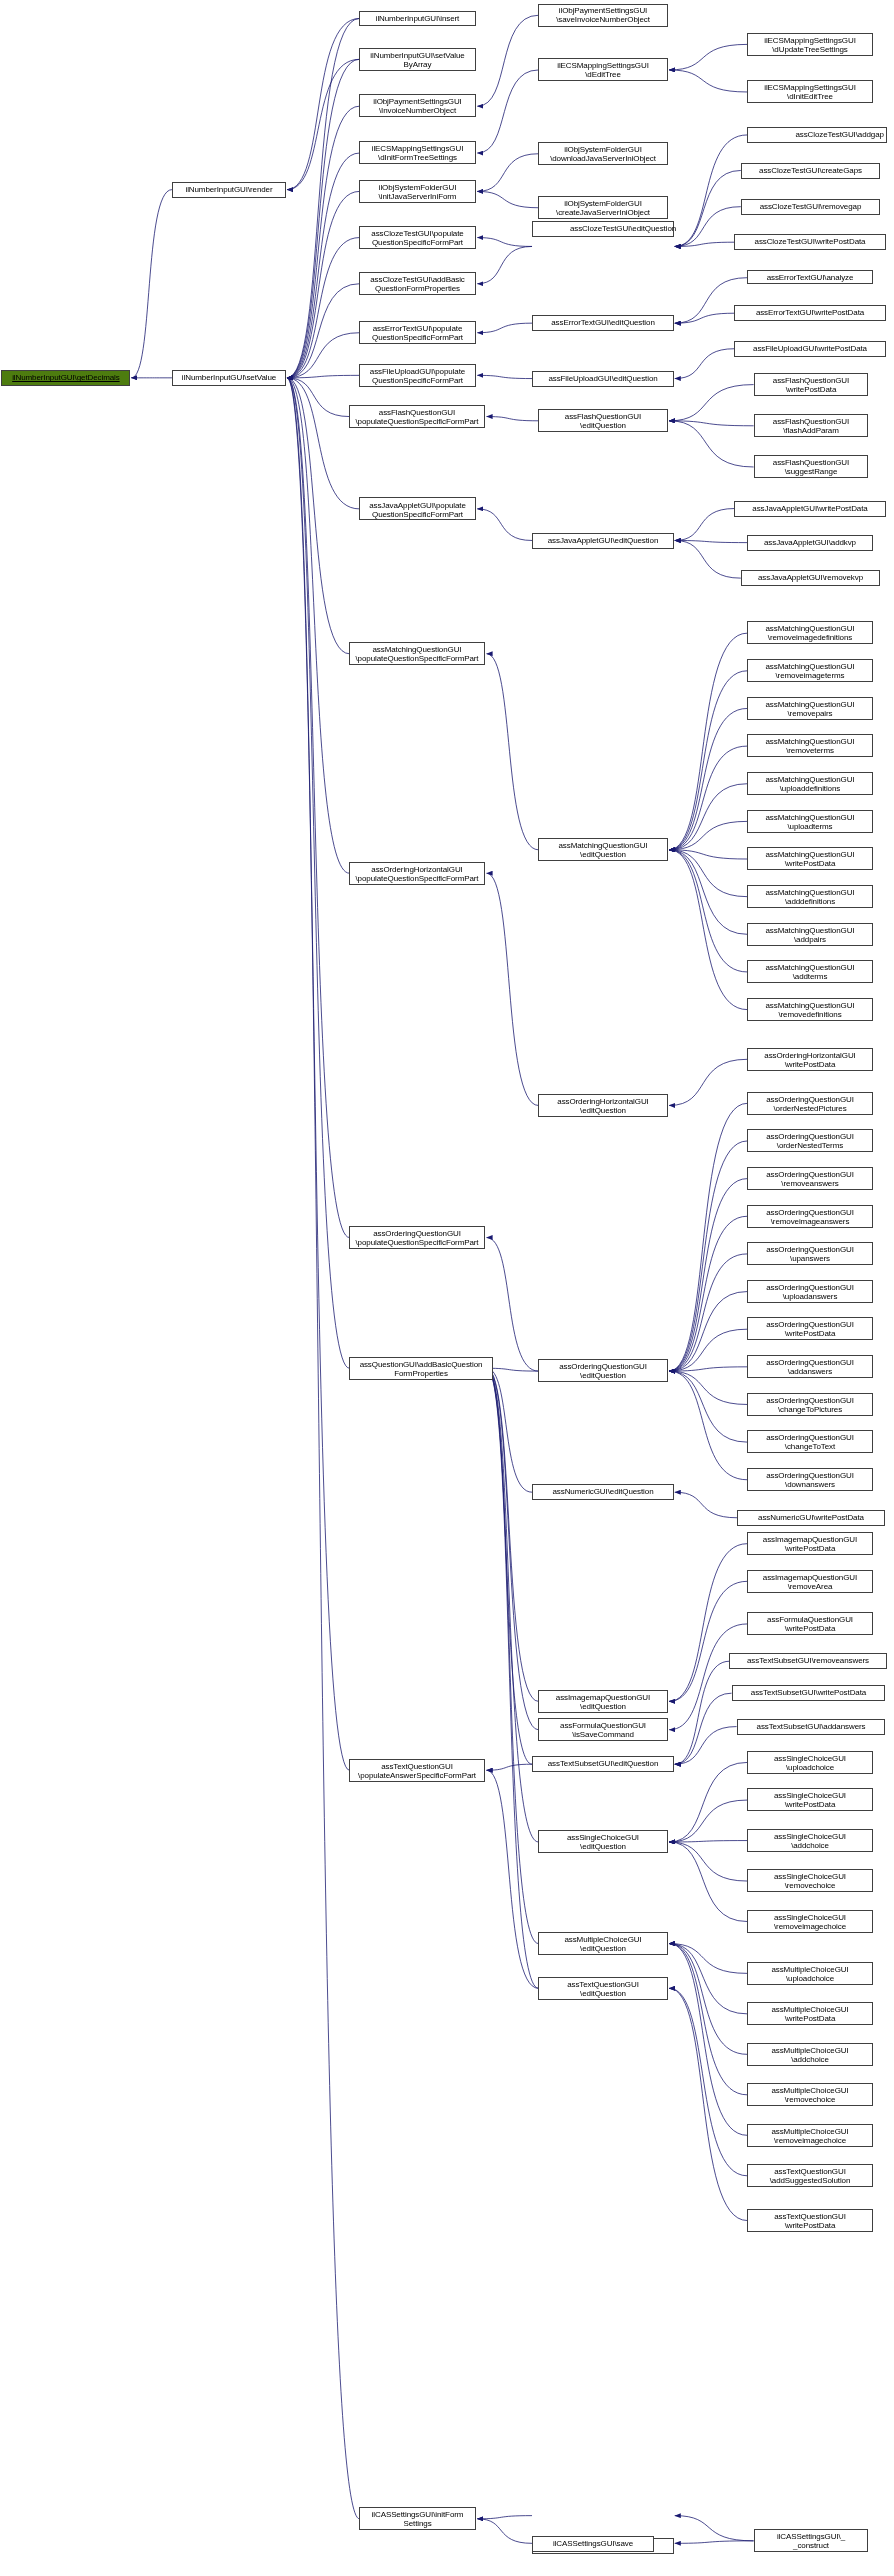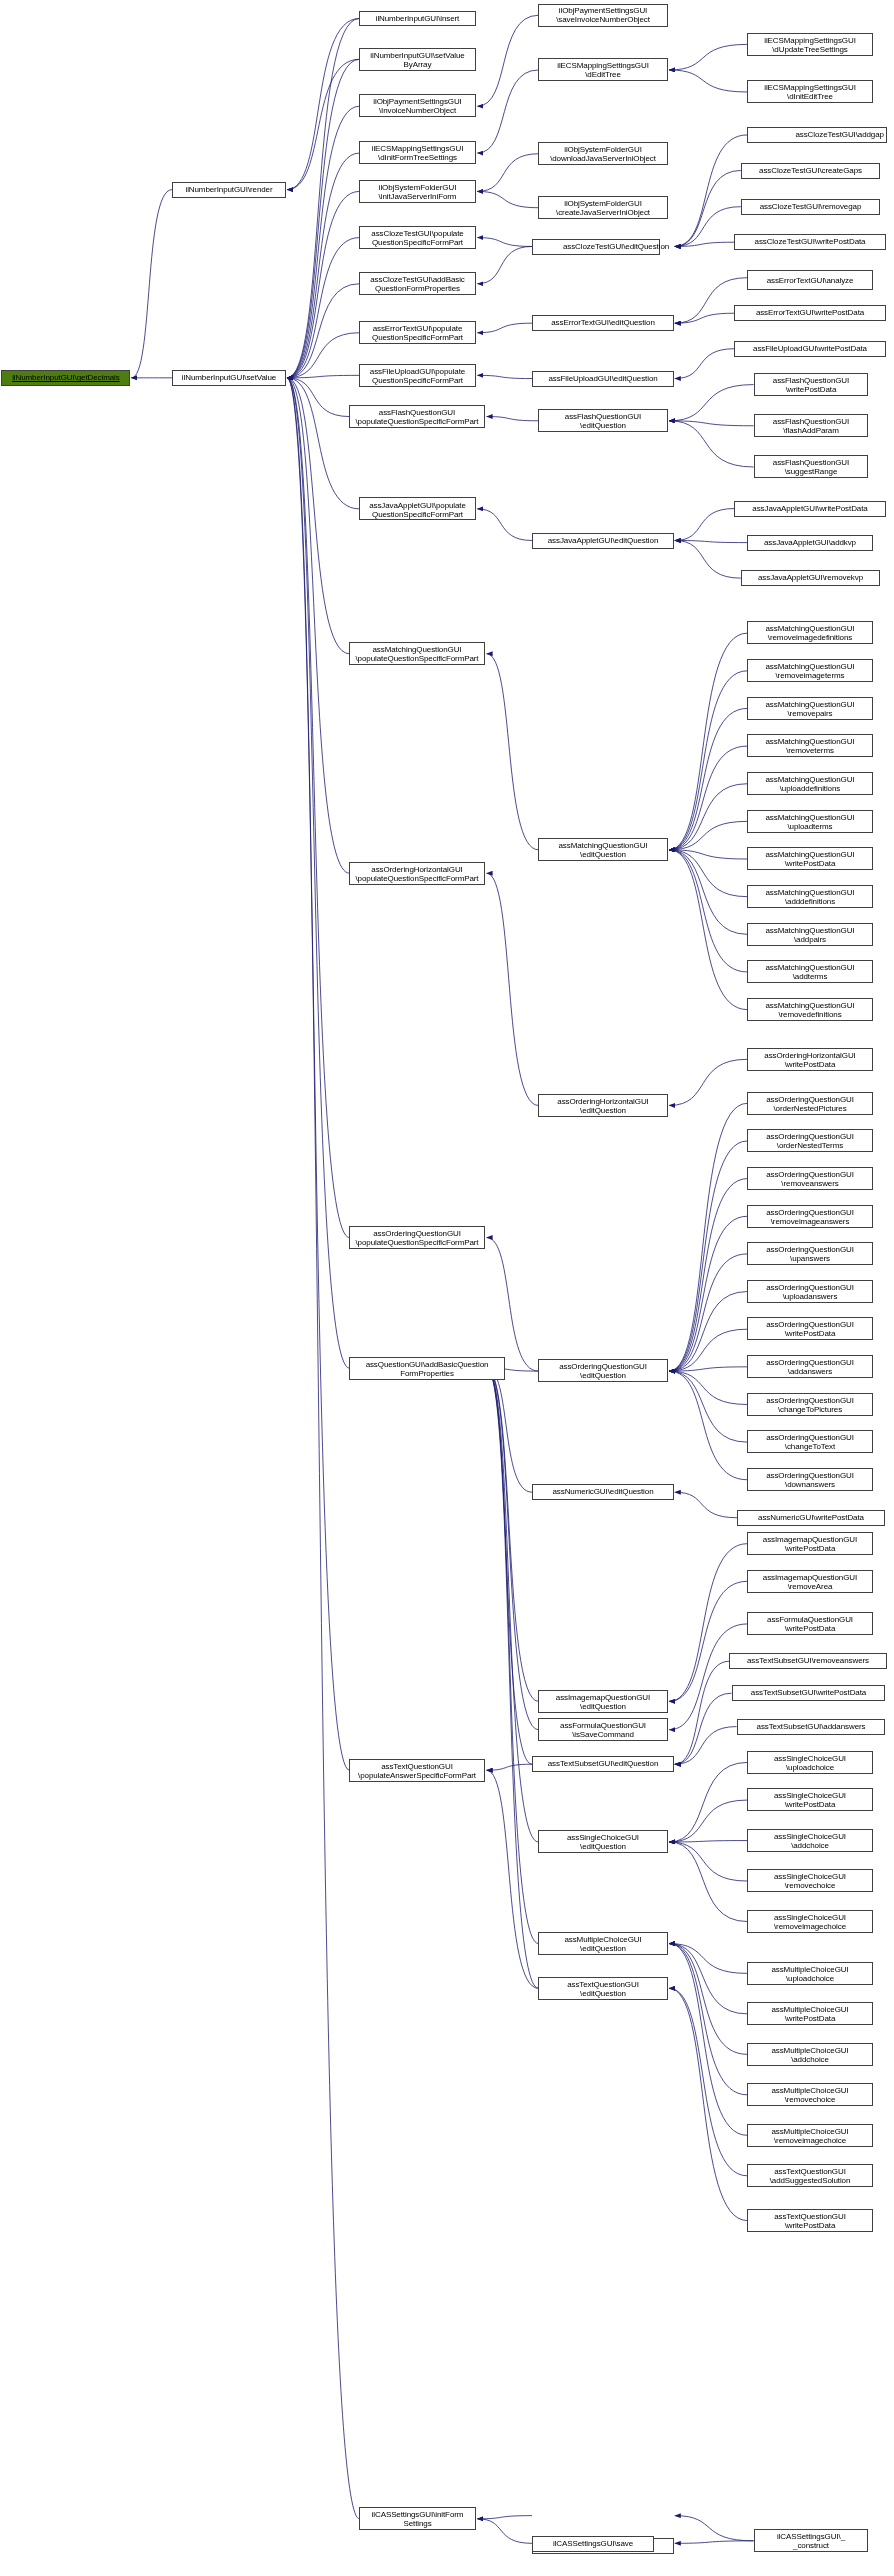--- a/index.html
+++ b/index.html
@@ -187,21 +187,21 @@
 \populateQuestionSpecificFormPart</span>
       </div>
       <div class="node" style="left: 349px; top: 862px; width: 136px; height: 23.4px;">
         <span>assOrderingHorizontalGUI
 \populateQuestionSpecificFormPart</span>
       </div>
       <div class="node" style="left: 349px; top: 1226px; width: 136px; height: 23.4px;">
         <span>assOrderingQuestionGUI
 \populateQuestionSpecificFormPart</span>
       </div>
-      <div class="node" style="left: 349px; top: 1357px; width: 156px; height: 23.4px;">
+      <div class="node" style="left: 349px; top: 1357px; width: 144px; height: 23.4px;">
         <span>assQuestionGUI\addBasicQuestion
 FormProperties</span>
       </div>
       <div class="node" style="left: 349px; top: 1759px; width: 136px; height: 23.4px;">
         <span>assTextQuestionGUI
 \populateAnswerSpecificFormPart</span>
       </div>
       <div class="node" style="left: 359px; top: 2507px; width: 117px; height: 23.4px; align-items: center;">
         <span>ilCASSettingsGUI\initForm
 Settings</span>
@@ -215,21 +215,21 @@
 \dEditTree</span>
       </div>
       <div class="node" style="left: 538px; top: 142px; width: 130px; height: 23.4px;">
         <span>ilObjSystemFolderGUI
 \downloadJavaServerIniObject</span>
       </div>
       <div class="node" style="left: 538px; top: 196px; width: 130px; height: 23.4px;">
         <span>ilObjSystemFolderGUI
 \createJavaServerIniObject</span>
       </div>
-      <div class="node" style="left: 532px; top: 239px; width: 128px; height: 15.6px; padding-left: 40px;">
+      <div class="node" style="left: 532px; top: 221px; width: 142px; height: 15.6px; padding-left: 40px;">
         <span>assClozeTestGUI\editQuestion</span>
       </div>
       <div class="node" style="left: 532px; top: 315px; width: 142px; height: 15.6px;">
         <span>assErrorTextGUI\editQuestion</span>
       </div>
       <div class="node" style="left: 532px; top: 371px; width: 142px; height: 15.6px;">
         <span>assFileUploadGUI\editQuestion</span>
       </div>
       <div class="node" style="left: 538px; top: 409px; width: 130px; height: 23.4px;">
         <span>assFlashQuestionGUI
@@ -295,21 +295,21 @@
       </div>
       <div class="node" style="left: 741px; top: 163px; width: 139px; height: 15.6px;">
         <span>assClozeTestGUI\createGaps</span>
       </div>
       <div class="node" style="left: 741px; top: 199px; width: 139px; height: 15.6px;">
         <span>assClozeTestGUI\removegap</span>
       </div>
       <div class="node" style="left: 734px; top: 234px; width: 152px; height: 15.6px;">
         <span>assClozeTestGUI\writePostData</span>
       </div>
-      <div class="node" style="left: 747px; top: 270px; width: 126px; height: 20px;">
+      <div class="node" style="left: 747px; top: 270px; width: 126px; height: 14px;">
         <span>assErrorTextGUI\analyze</span>
       </div>
       <div class="node" style="left: 734px; top: 305px; width: 152px; height: 15.6px;">
         <span>assErrorTextGUI\writePostData</span>
       </div>
       <div class="node" style="left: 734px; top: 341px; width: 152px; height: 15.6px;">
         <span>assFileUploadGUI\writePostData</span>
       </div>
       <div class="node" style="left: 754px; top: 373px; width: 114px; height: 23.4px;">
         <span>assFlashQuestionGUI

